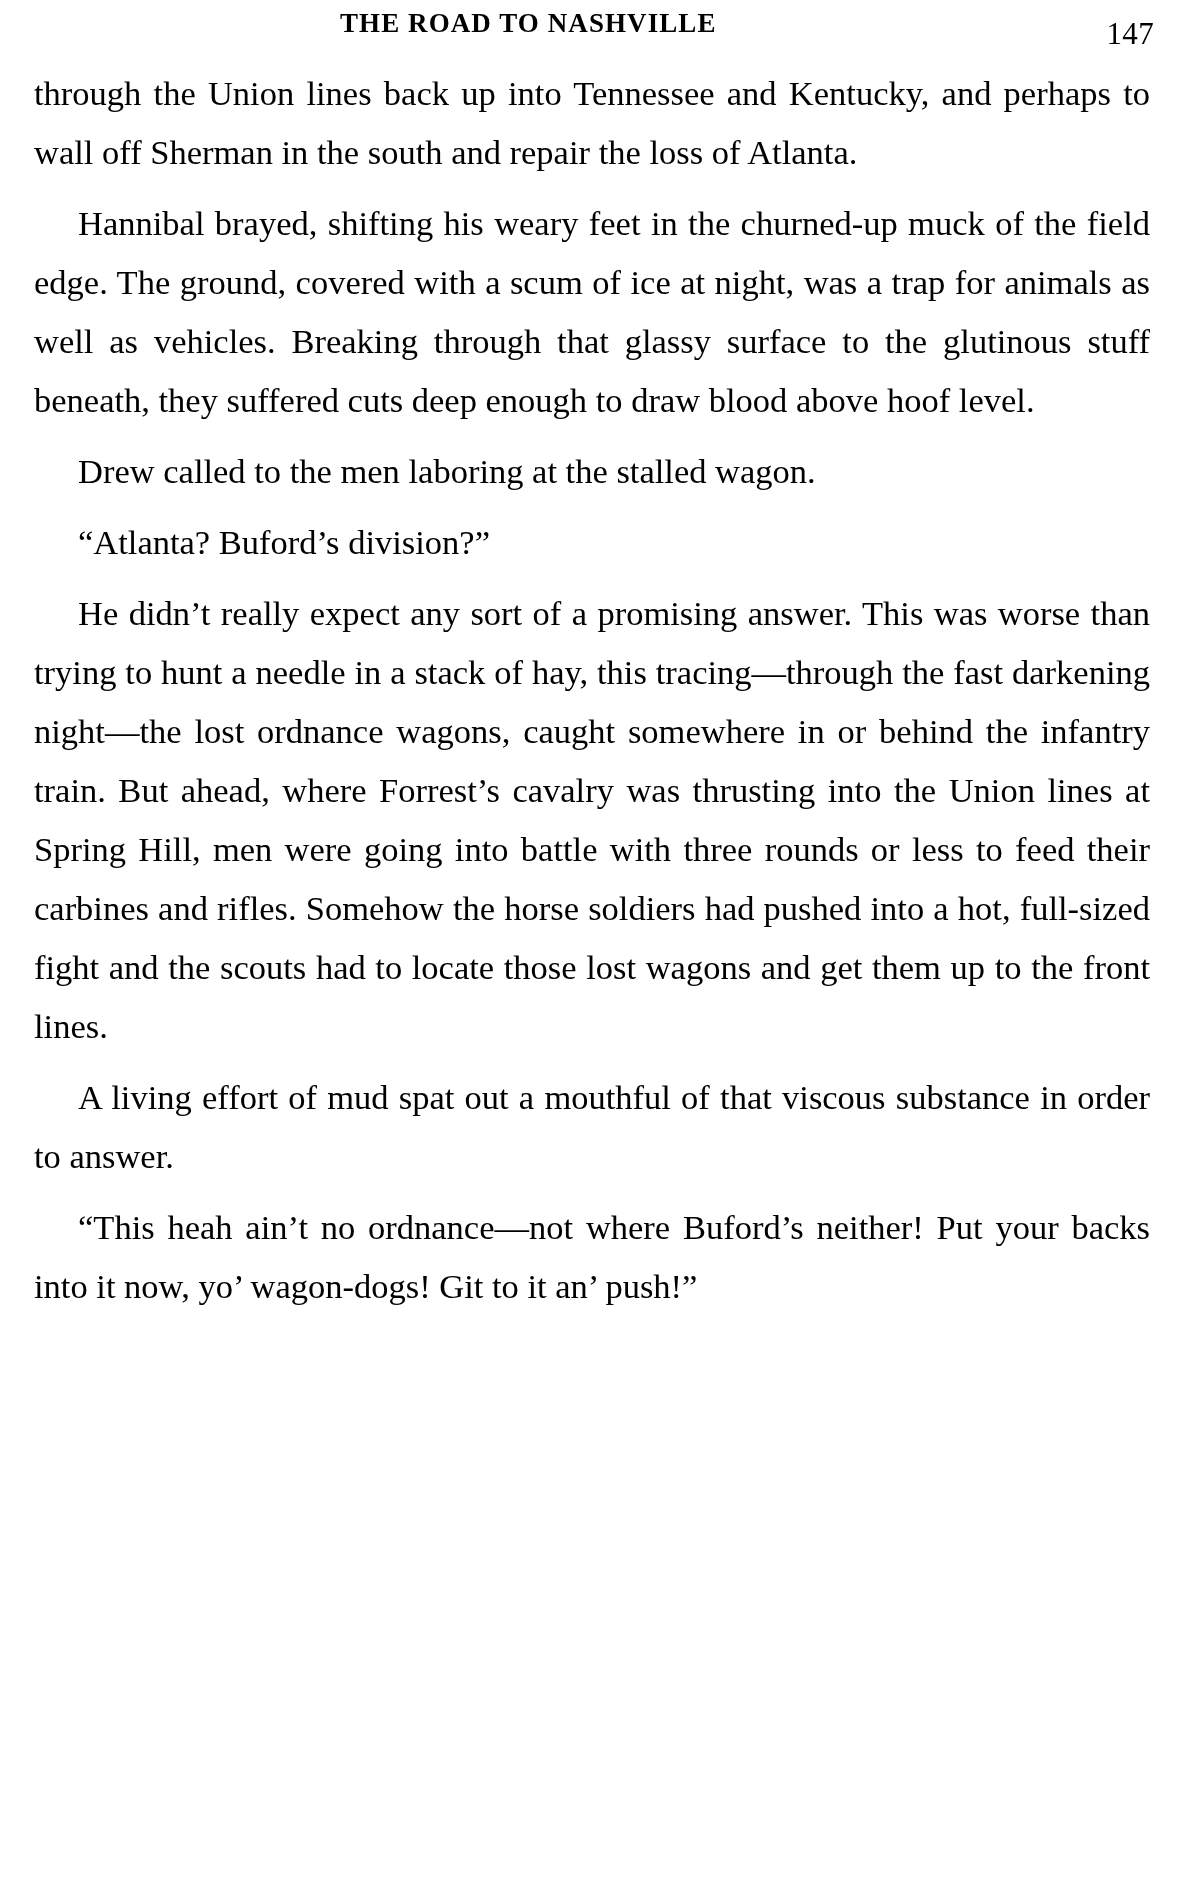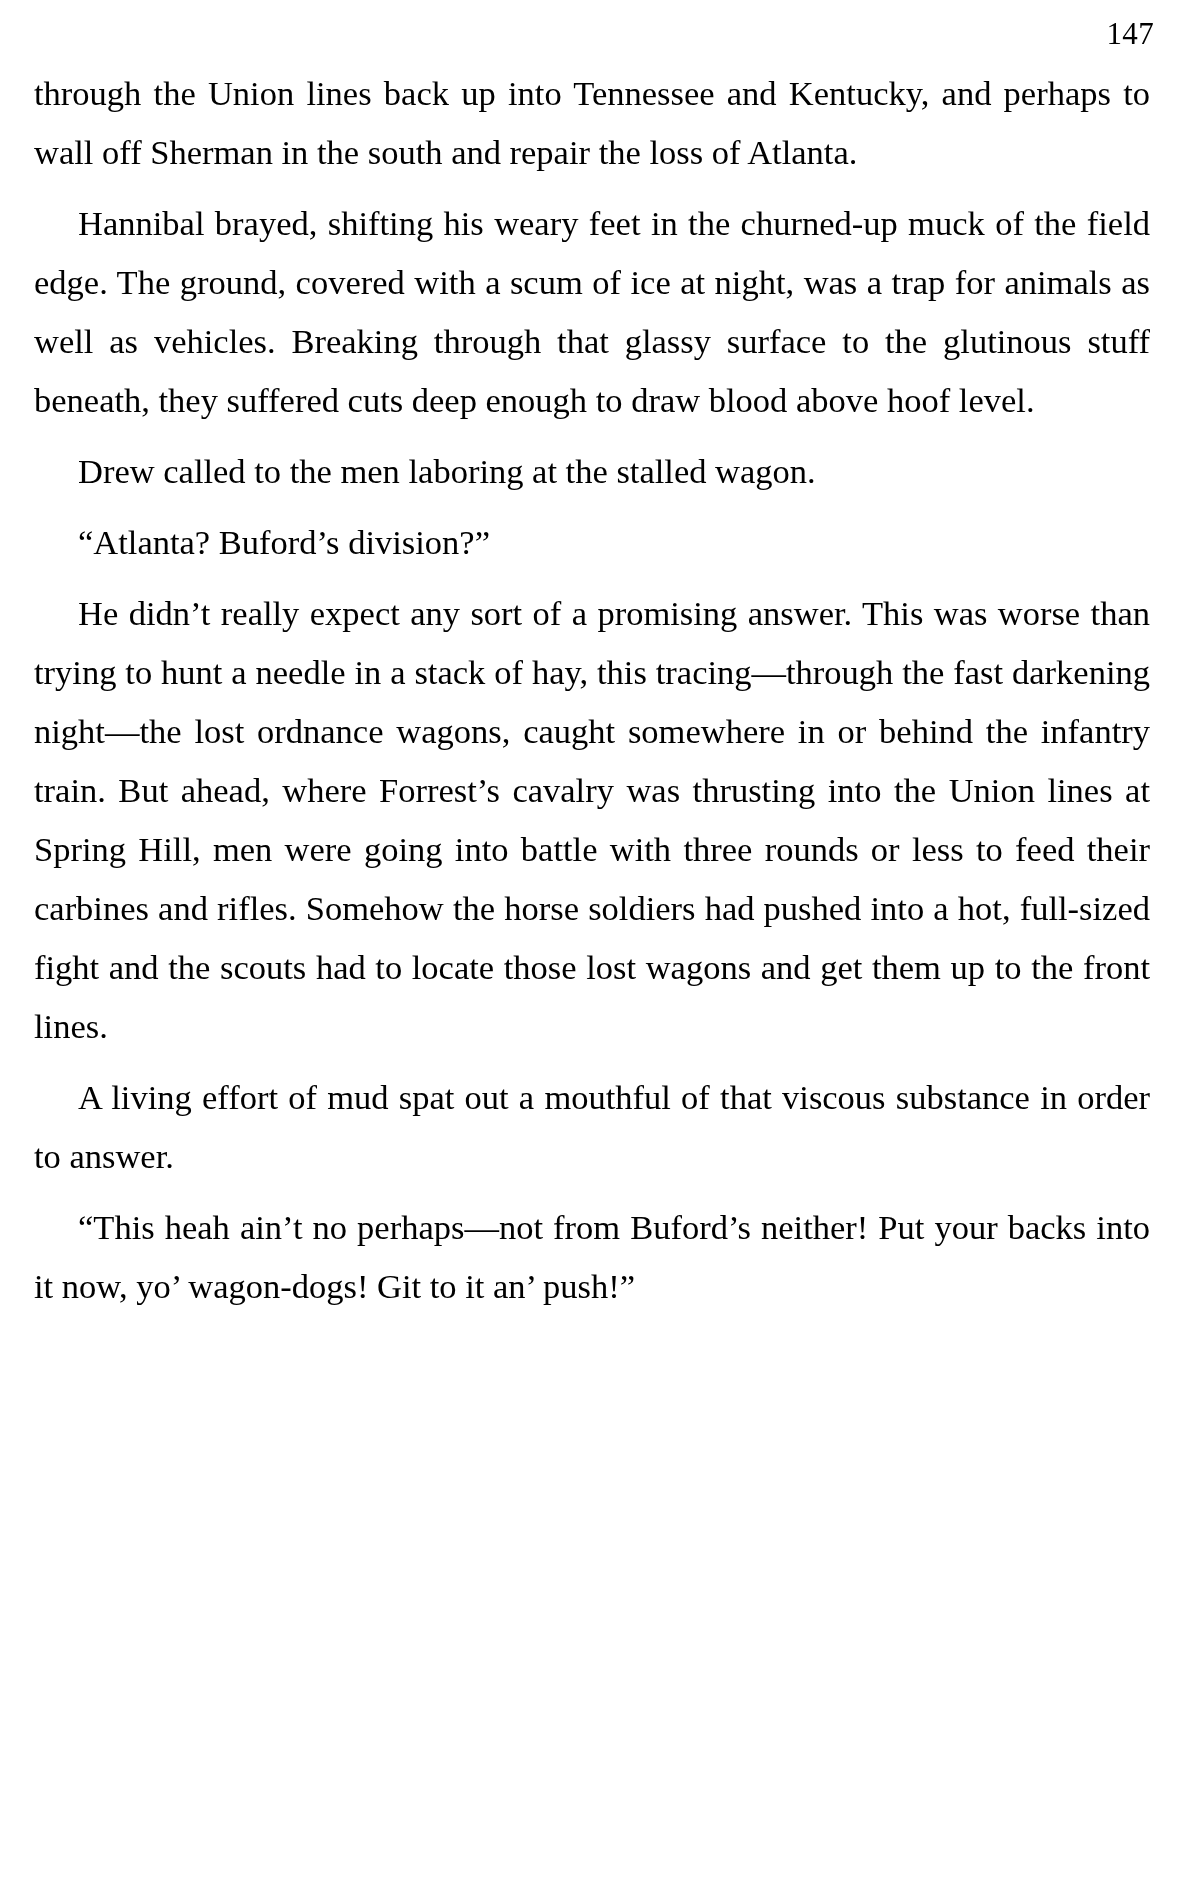--- a/index.html
+++ b/index.html
@@ -72,27 +72,28 @@
     text-align-last: left;
   }
 </style>
 </head>
 <body>
 
 <div class="page">
   <div class="page-inner">
 
     <div class="running-head">
+      <div class="running-head-title">THE ROAD TO NASHVILLE</div>
       <div class="folio">147</div>
     </div>
 
     <div class="body-text">
       <p>through the Union lines back up into Tennessee and Kentucky, and perhaps to wall off Sherman in the south and repair the loss of Atlanta.</p>
       <p class="indent">Hannibal brayed, shifting his weary feet in the churned-up muck of the field edge. The ground, covered with a scum of ice at night, was a trap for animals as well as vehicles. Breaking through that glassy surface to the glutinous stuff beneath, they suffered cuts deep enough to draw blood above hoof level.</p>
       <p class="indent">Drew called to the men laboring at the stalled wagon.</p>
       <p class="indent">“Atlanta? Buford’s division?”</p>
       <p class="indent">He didn’t really expect any sort of a promising answer. This was worse than trying to hunt a needle in a stack of hay, this tracing—through the fast darkening night—the lost ordnance wagons, caught somewhere in or behind the infantry train. But ahead, where Forrest’s cavalry was thrusting into the Union lines at Spring Hill, men were going into battle with three rounds or less to feed their carbines and rifles. Somehow the horse soldiers had pushed into a hot, full-sized fight and the scouts had to locate those lost wagons and get them up to the front lines.</p>
       <p class="indent">A living effort of mud spat out a mouthful of that viscous substance in order to answer.</p>
-      <p class="indent">“This heah ain’t no perhaps—not from Buford’s neither! Put your backs into it now, yo’ wagon-dogs! Git to it an’ push!”</p>
+      <p class="indent">“This heah ain’t no ordnance—not where Buford’s neither! Put your backs into it now, yo’ wagon-dogs! Git to it an’ push!”</p>
     </div>
 
   </div>
 </div>
 
 </body></html>

